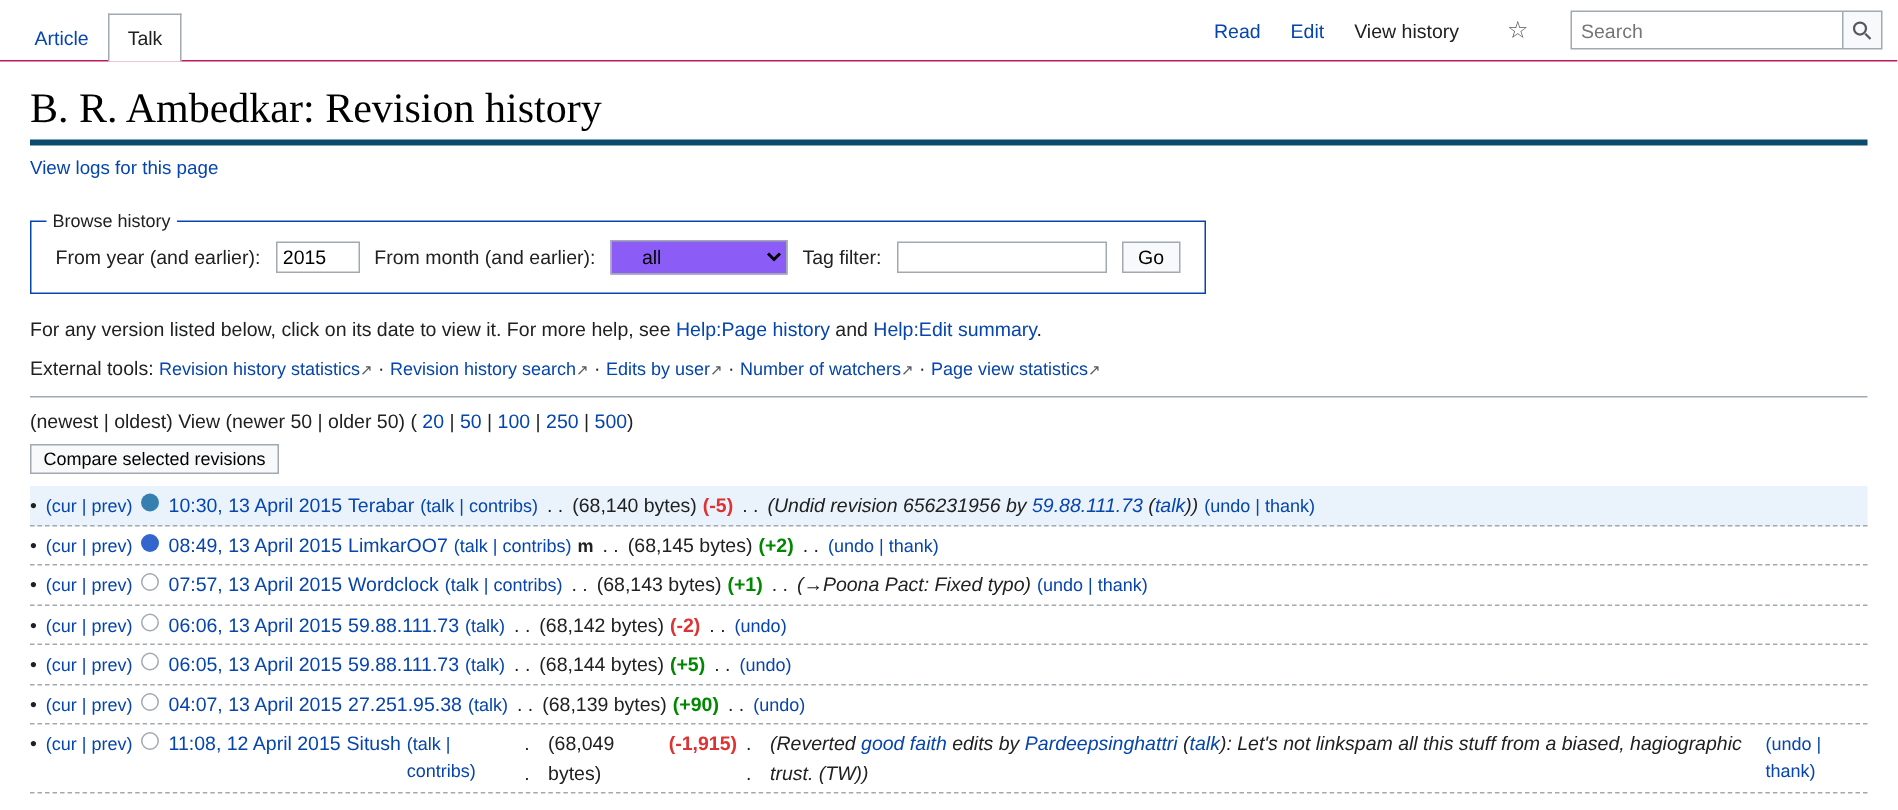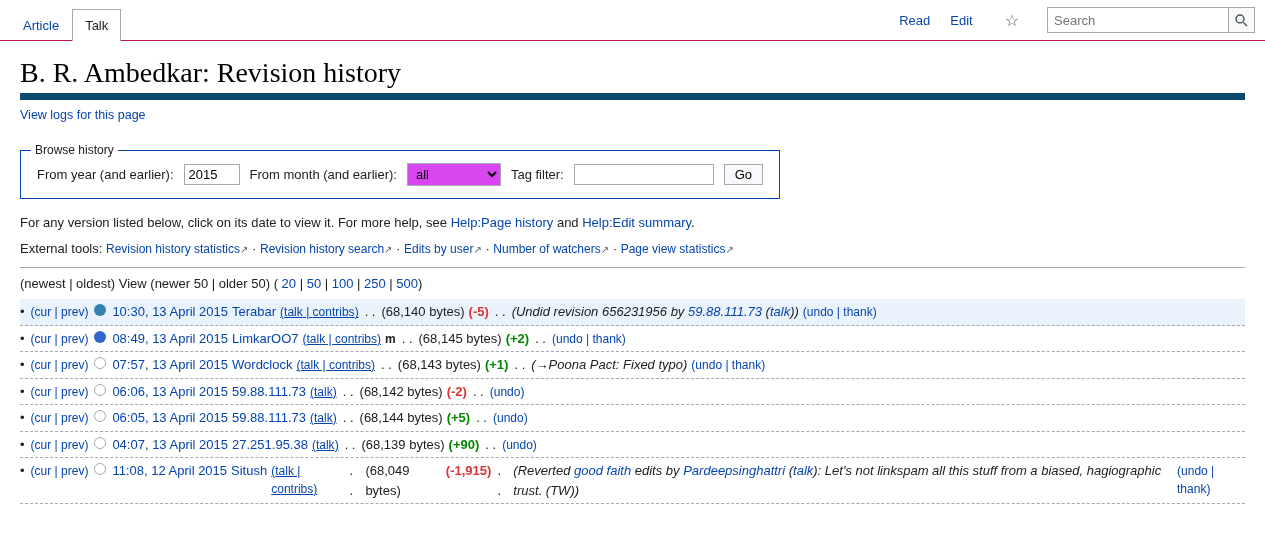--- a/index.html
+++ b/index.html
@@ -98,21 +98,21 @@
     .content {
       padding: 10px 20px 20px 20px;
       max-width: 1265px;
     }
     
     h1 {
       font-family: 'Linux Libertine', 'Georgia', serif;
       font-size: 28px;
       font-weight: normal;
       color: #000;
-      border-bottom: 7px solid #0c4a6e;
+      border-bottom: 4px solid #0c4a6e;
       padding-bottom: 4px;
       margin-bottom: 8px;
       margin-top: 6px;
     }
     
     .view-logs {
       font-size: 12.5px;
       color: #0645ad;
       text-decoration: none;
       margin-bottom: 14px;
@@ -143,23 +143,23 @@
       font-size: 13px;
     }
     .browse-input {
       border: 1px solid #a2a9b1;
       padding: 2px 4px;
       font-size: 13px;
       width: 56px;
     }
     .browse-select {
       border: 1px solid #a2a9b1;
-      padding: 2px 4px;
-      font-size: 13px;
-      background: #d946ef;
+      padding: 2px 16px;
+      font-size: 13px;
+      background: #8b5cf6;
     }
     .tag-input {
       border: 1px solid #a2a9b1;
       padding: 2px 4px;
       font-size: 13px;
       width: 140px;
     }
     .go-btn {
       padding: 2px 10px;
       font-size: 13px;
@@ -243,21 +243,21 @@
       color: #0645ad;
       font-size: 12px;
       white-space: nowrap;
     }
     .diff-date {
       color: #0645ad;
       font-size: 13px;
       white-space: nowrap;
     }
     .username { color: #0645ad; }
-    .talk-contribs { color: #0645ad; font-size: 12px; text-decoration: underline; }
+    .talk-contribs { color: #0645ad; font-size: 12px; }
     .bytes { color: #202122; }
     .diff-neg { color: #d33; font-weight: bold; }
     .diff-pos { color: #080; font-weight: bold; }
     .diff-minor { font-weight: bold; font-size: 12px; }
     .edit-summary { font-style: italic; }
     .undo-thank { color: #0645ad; font-size: 12px; }
     .tag-info { color: #54595d; font-style: italic; font-size: 12px; }
     .item-dot { margin: 0 2px; color: #202122; }
     
     .blue-circle {
@@ -284,20 +284,21 @@
 
 <div class="top-nav">
   <div class="top-nav-left">
     <a class="nav-tab">Article</a>
     <a class="nav-tab active">Talk</a>
   </div>
   <div class="top-nav-right">
     <div class="action-tabs">
       <a class="action-tab">Read</a>
       <a class="action-tab">Edit</a>
+      <a class="action-tab active">View history</a>
     </div>
     <button class="star-btn">☆</button>
     <div class="search-box">
       <input class="search-input" type="text" placeholder="Search" style="">
       <button class="search-btn">
         <svg width="13" height="13" viewBox="0 0 13 13">
           <circle cx="5" cy="5" r="4" stroke="#54595d" stroke-width="1.5" fill="none"></circle>
           <line x1="8.5" y1="8.5" x2="12" y2="12" stroke="#54595d" stroke-width="1.5"></line>
         </svg>
       </button>
@@ -347,20 +348,21 @@
 
   <p class="nav-links">
     (newest | oldest) View (newer 50 | older 50) (
     <a class="link">20</a> |
     <a class="link">50</a> |
     <a class="link">100</a> |
     <a class="link">250</a> |
     <a class="link">500</a>)
   </p>
 
+  <button class="compare-btn">Compare selected revisions</button>
 
   
   <ul class="revision-list">
 
     <li class="revision-item highlighted">
       <span class="bullet">•</span>
       <span class="cur-prev">
         (<a class="link">cur</a> | <a class="link">prev</a>)
       </span>
       <span class="blue-circle"></span>

